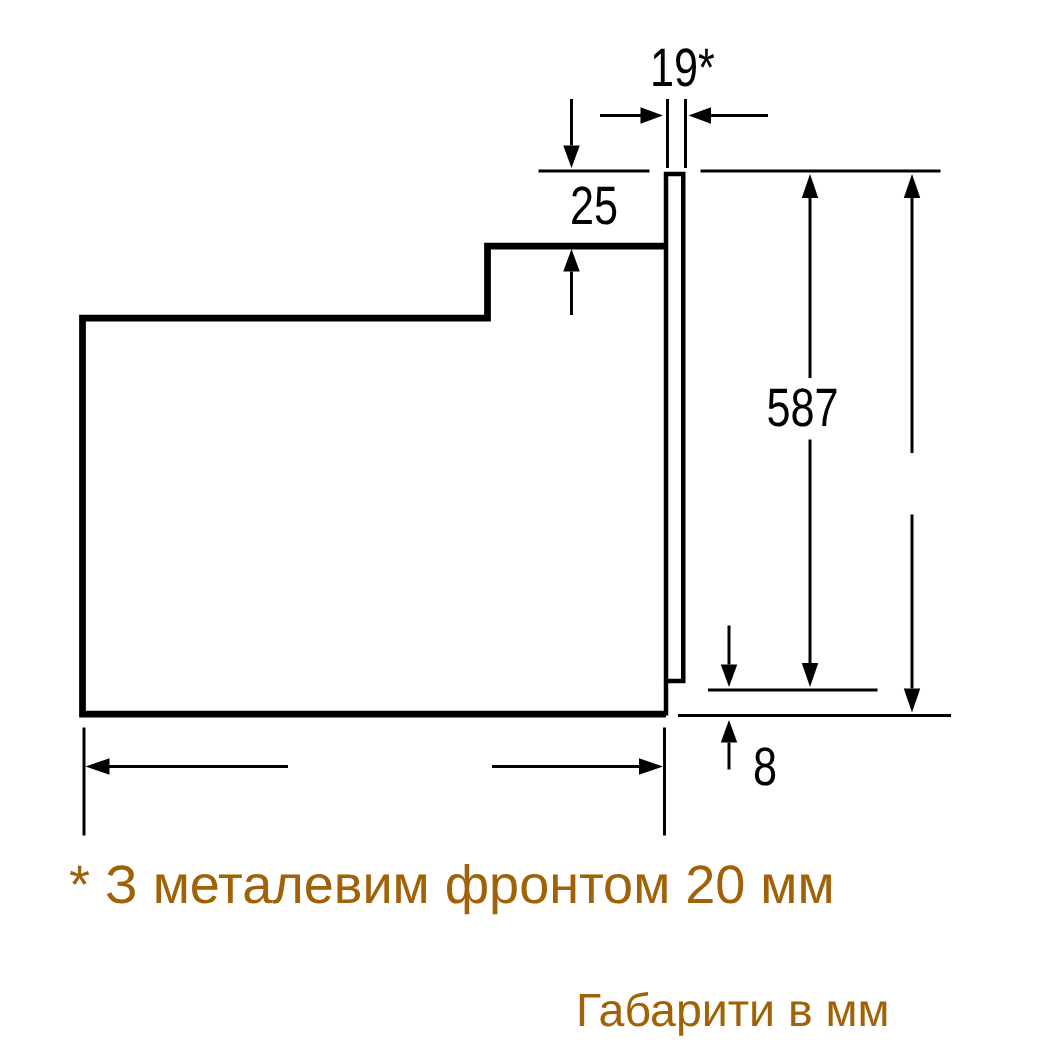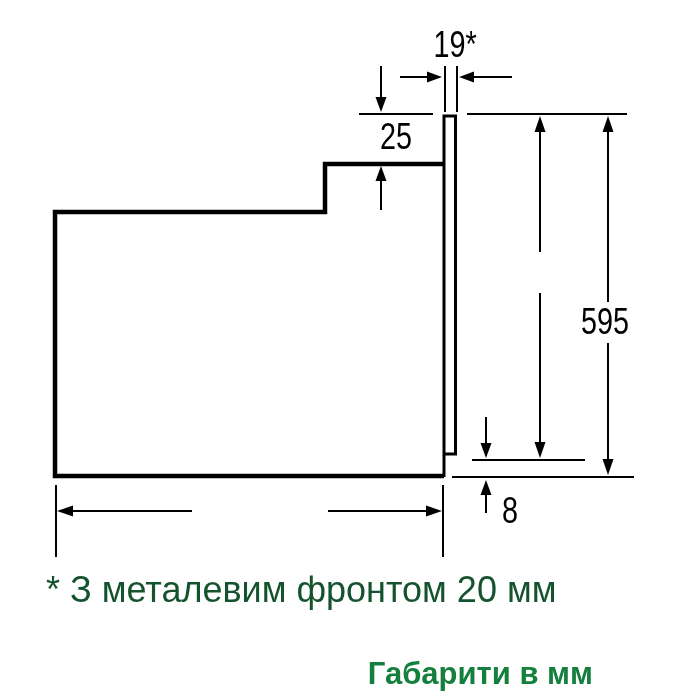--- a/index.html
+++ b/index.html
@@ -16,25 +16,25 @@
     position:absolute;
     transform:translate(-50%,-50%);
     white-space:nowrap;
     line-height:1;
     color:#000;
   }
   .dim{font-size:36px}
   .cond{display:inline-block;transform:scaleX(0.8);transform-origin:50% 50%}
   .footnote{
     position:absolute;left:46px;top:572px;
-    font-size:36px;line-height:1;white-space:nowrap;color:#14532d;
+    font-size:36px;line-height:1;white-space:nowrap;color:#a16207;
   }
   .caption{
     position:absolute;right:10px;top:658px;
-    font-size:31px;line-height:1;white-space:nowrap;color:#15803d;font-weight:bold;
+    font-size:31px;line-height:1;white-space:nowrap;color:#a16207;
   }
 </style>
 </head>
 <body>
 
 <div class="stage">
 
   <svg width="700" height="700" viewBox="0 0 700 700">
 
     <g stroke="#000000" fill="none">
@@ -81,22 +81,22 @@
       <polygon points="442,511 426,505.5 426,516.5"></polygon>
     </g>
   </svg>
 
   <div class="label dim" style="left:455px;top:45px">
     <span class="cond">19*</span>
   </div>
   <div class="label dim" style="left:396px;top:137px">
     <span class="cond">25</span>
   </div>
-  <div class="label dim" style="left:605px;top:322px">
-    <span class="cond">595</span>
+  <div class="label dim" style="left:535px;top:272px">
+    <span class="cond">587</span>
   </div>
   <div class="label dim" style="left:510px;top:511px">
     <span class="cond">8</span>
   </div>
 
   <div class="footnote">* З металевим фронтом 20 мм</div>
   <div class="caption">Габарити в мм</div>
 
 </div>
 

